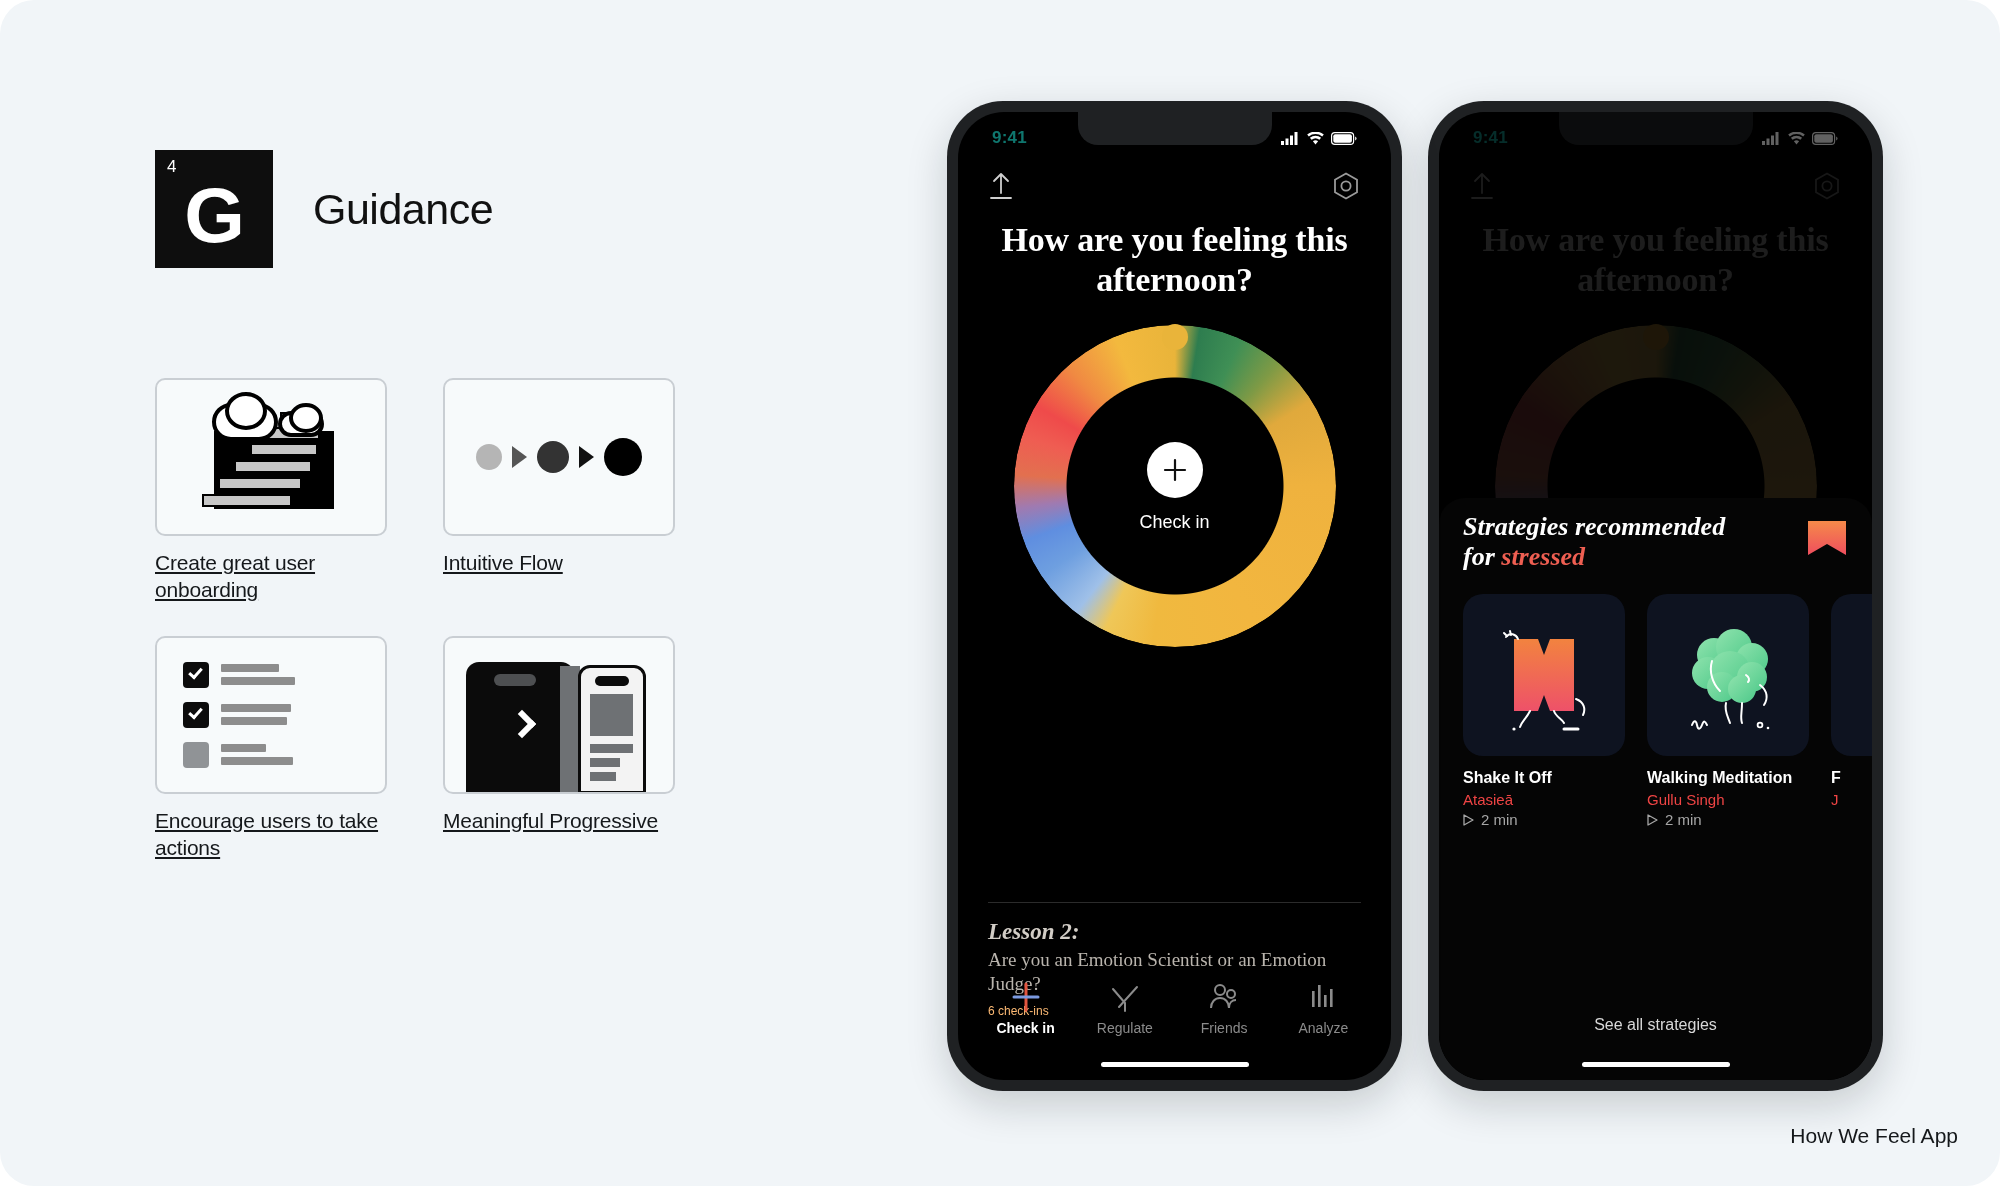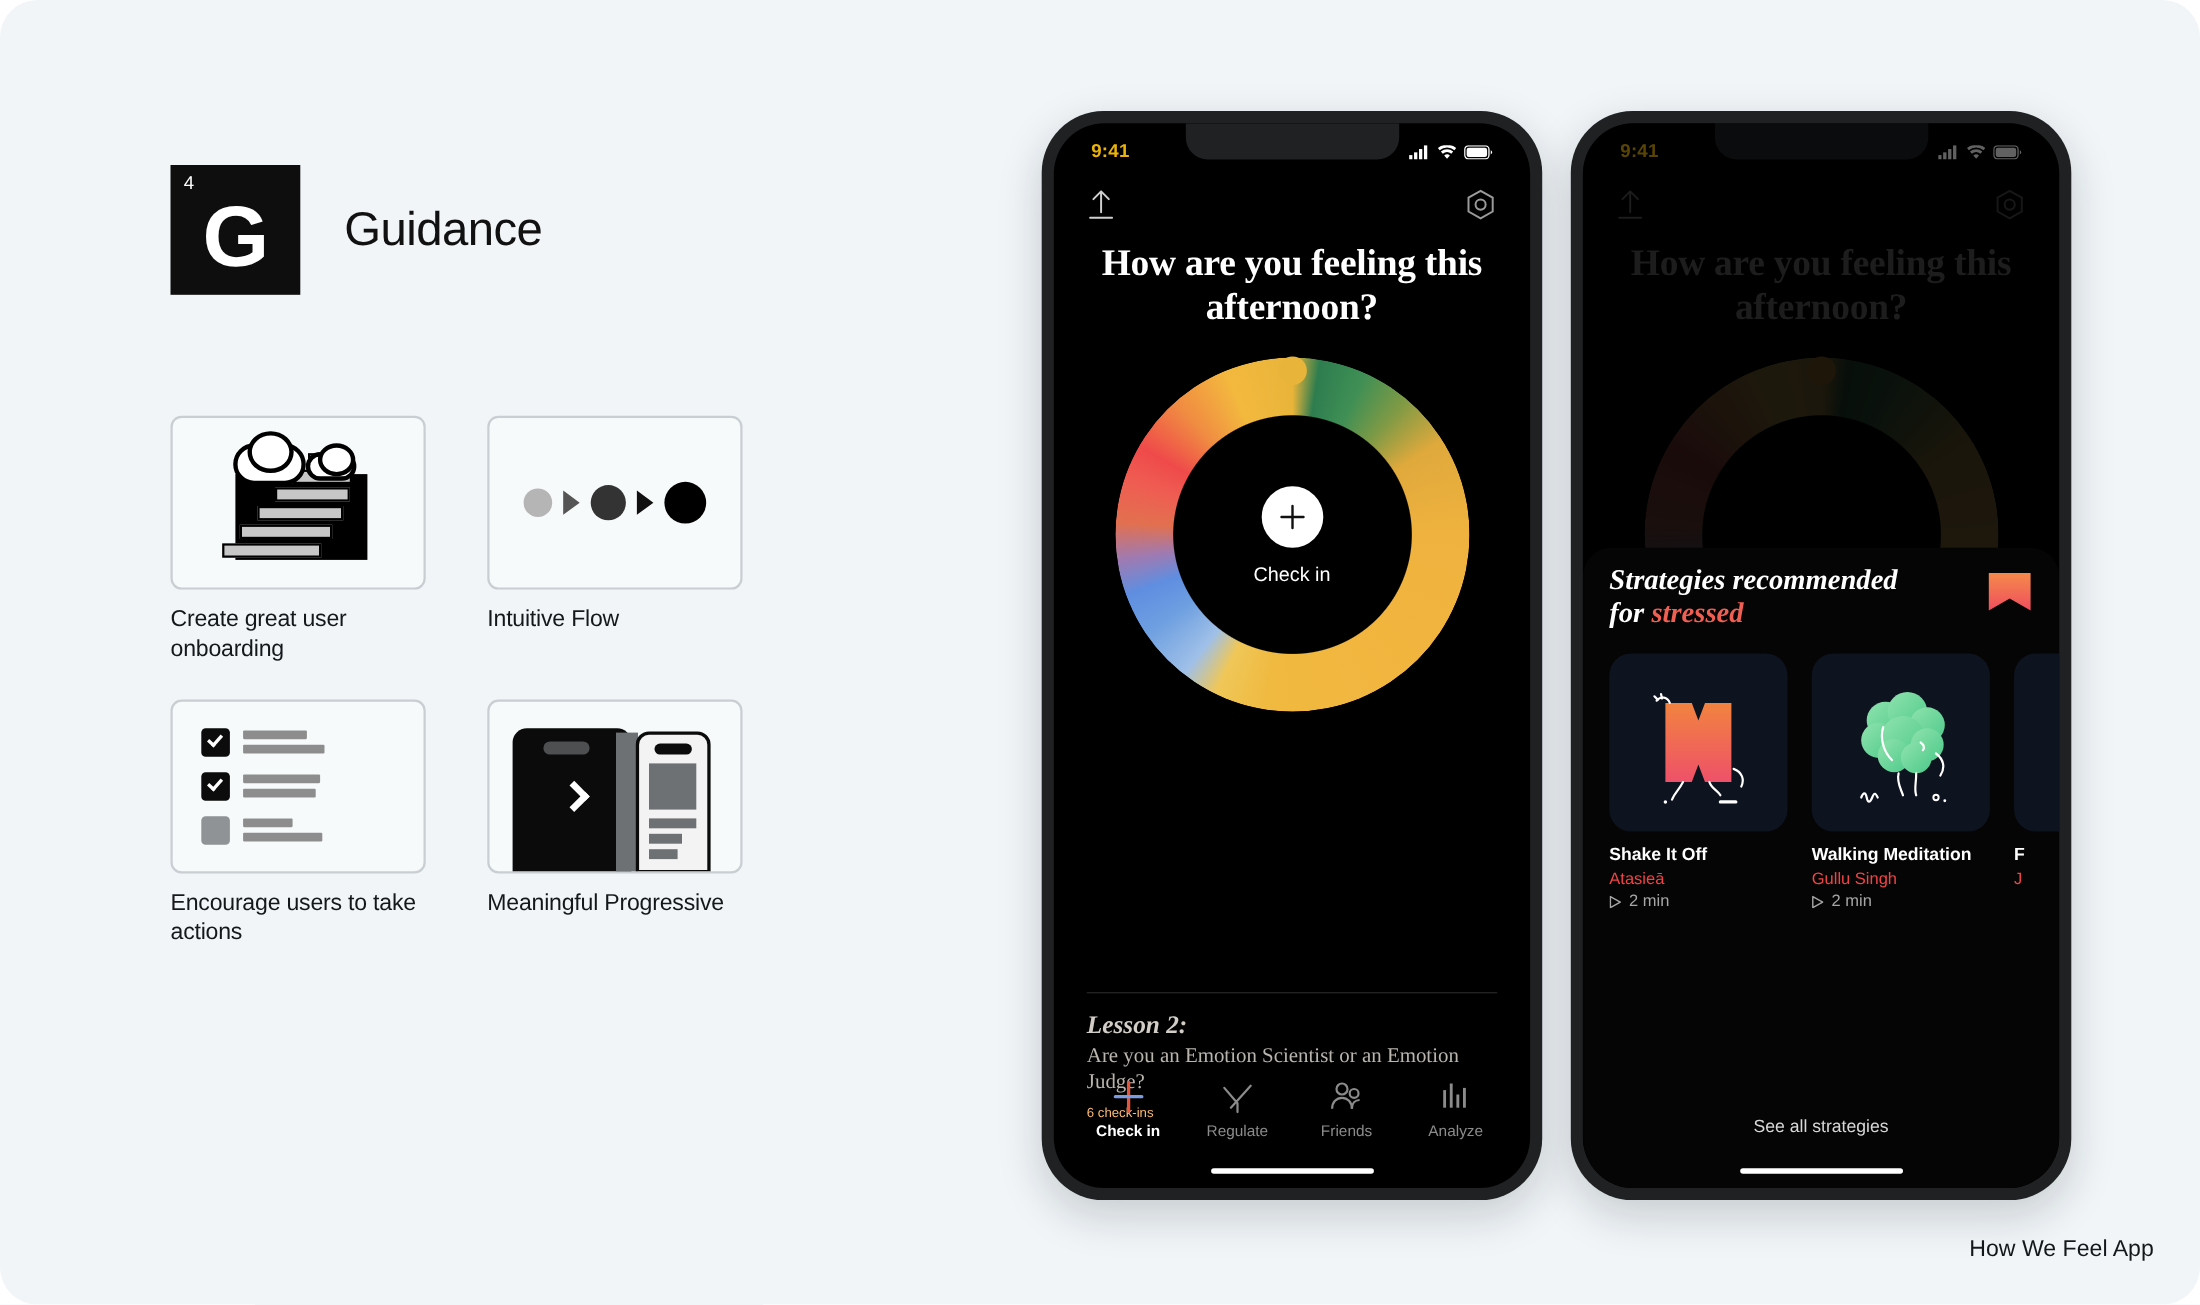--- a/index.html
+++ b/index.html
@@ -52,20 +52,21 @@
     border-radius:10px;
     background:#f7fafb;
     position:relative;
     overflow:hidden;
     display:flex; align-items:center; justify-content:center;
   }
   .cap {
     margin-top:14px;
     font-size:21px; color:#15181b; line-height:1.28;
     letter-spacing:-0.2px;
+    text-decoration:underline;
   }
 
   
   .stairs { position:relative; width:150px; height:112px; }
   .stairs .blackmass {
     position:absolute; left:18px; bottom:4px; width:120px; height:78px; background:#000;
   }
   .stairs .step {
     position:absolute; background:#c7c7c7; border:2.5px solid #000; height:13px;
   }
@@ -189,21 +190,21 @@
   .notch {
     position:absolute; left:50%; transform:translateX(-50%); top:0;
     width:194px; height:33px; background:#1f2123;
     border-radius:0 0 20px 20px; z-index:9;
   }
   .statusbar {
     position:absolute; top:14px; left:0; right:0; height:24px;
     display:flex; align-items:center; justify-content:space-between;
     padding:0 34px; z-index:10;
   }
-  .status-time { color:#eab308; font-size:17px; font-weight:600; letter-spacing:0.2px; }
+  .status-time { color:#0f766e; font-size:17px; font-weight:600; letter-spacing:0.2px; }
   .status-icons { display:flex; align-items:center; gap:7px; }
 
   .topbar {
     position:absolute; top:52px; left:0; right:0; height:44px;
     display:flex; align-items:center; justify-content:space-between;
     padding:0 30px; z-index:8;
   }
 
   .heading {
     position:absolute; top:108px; left:0; right:0;

